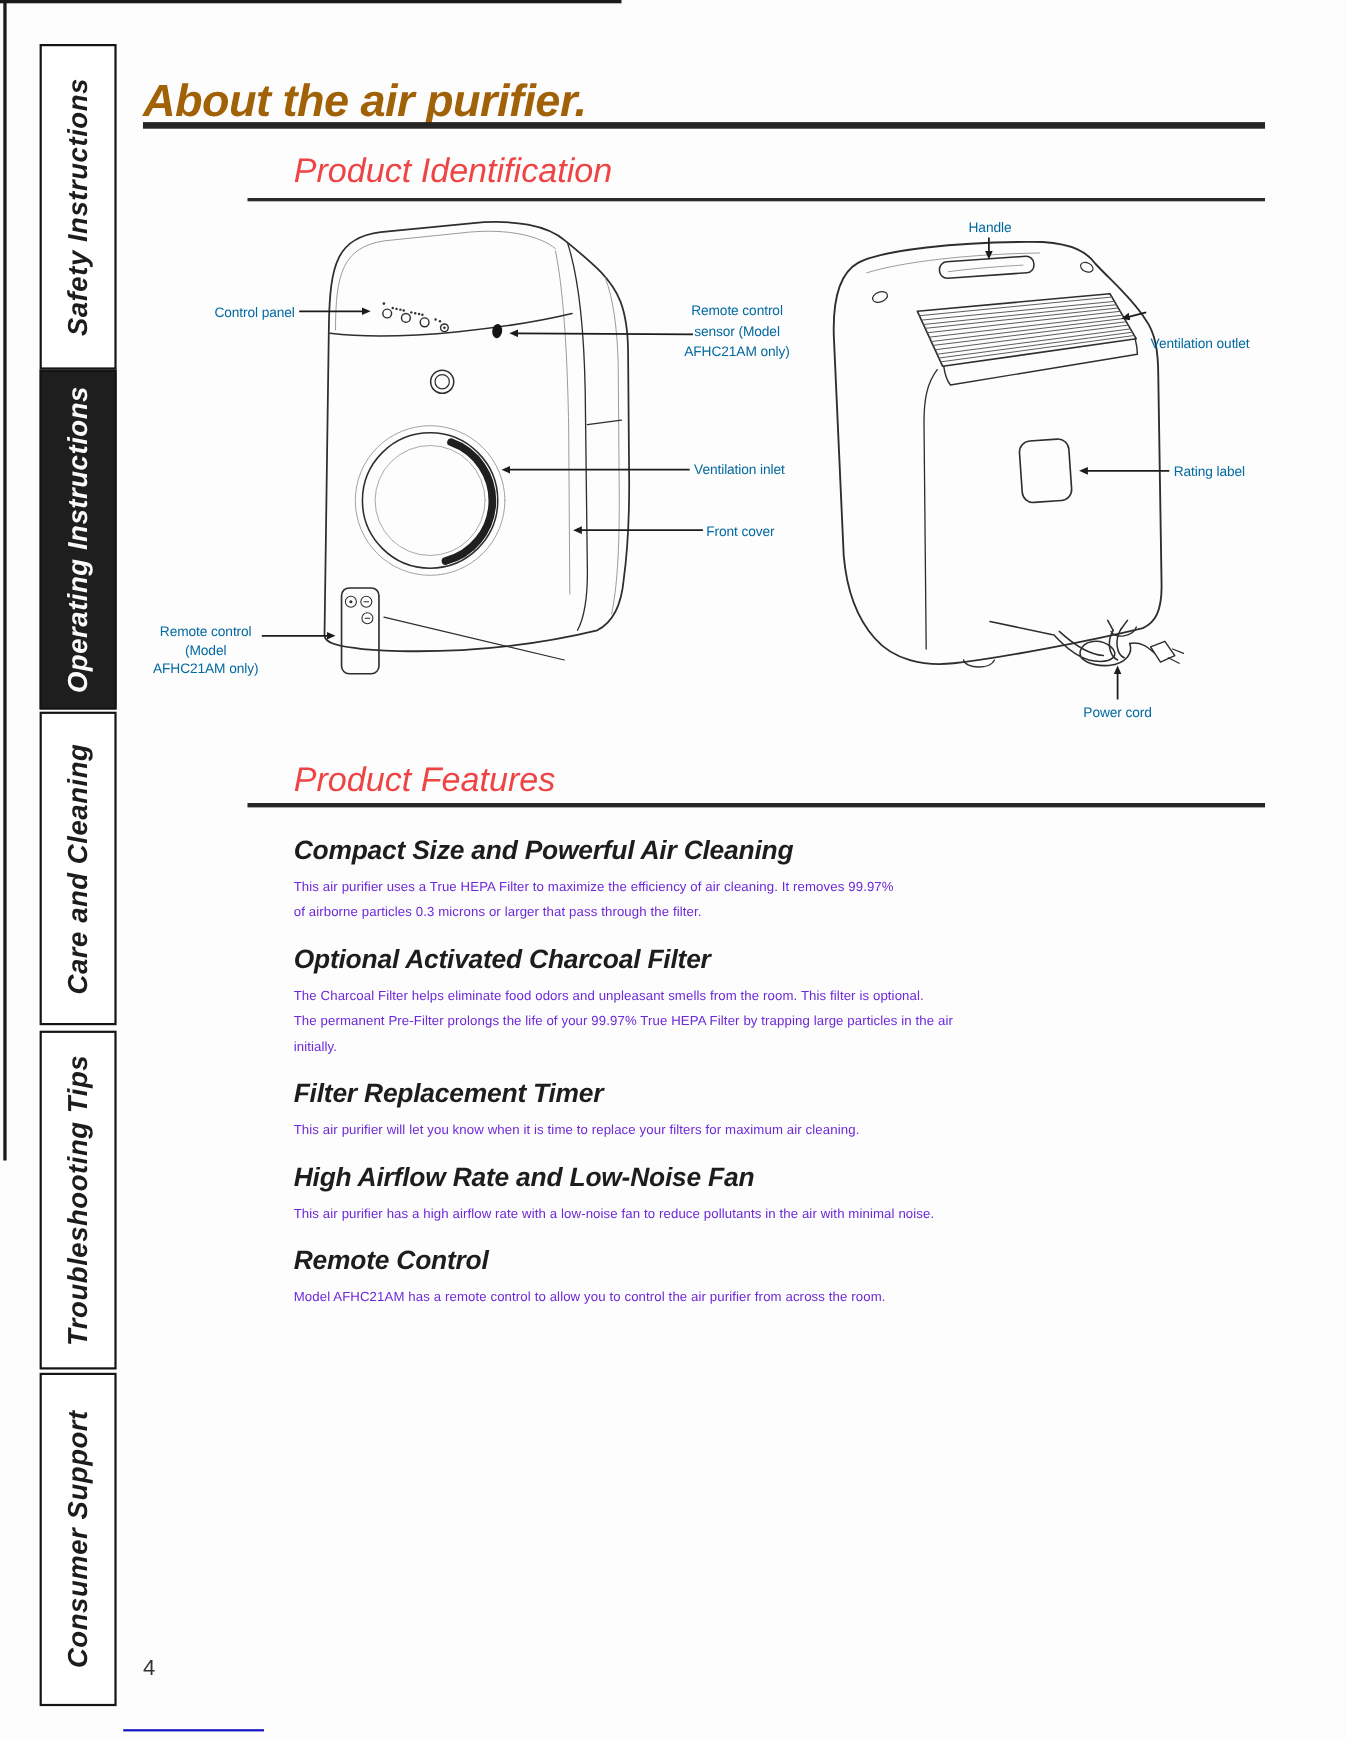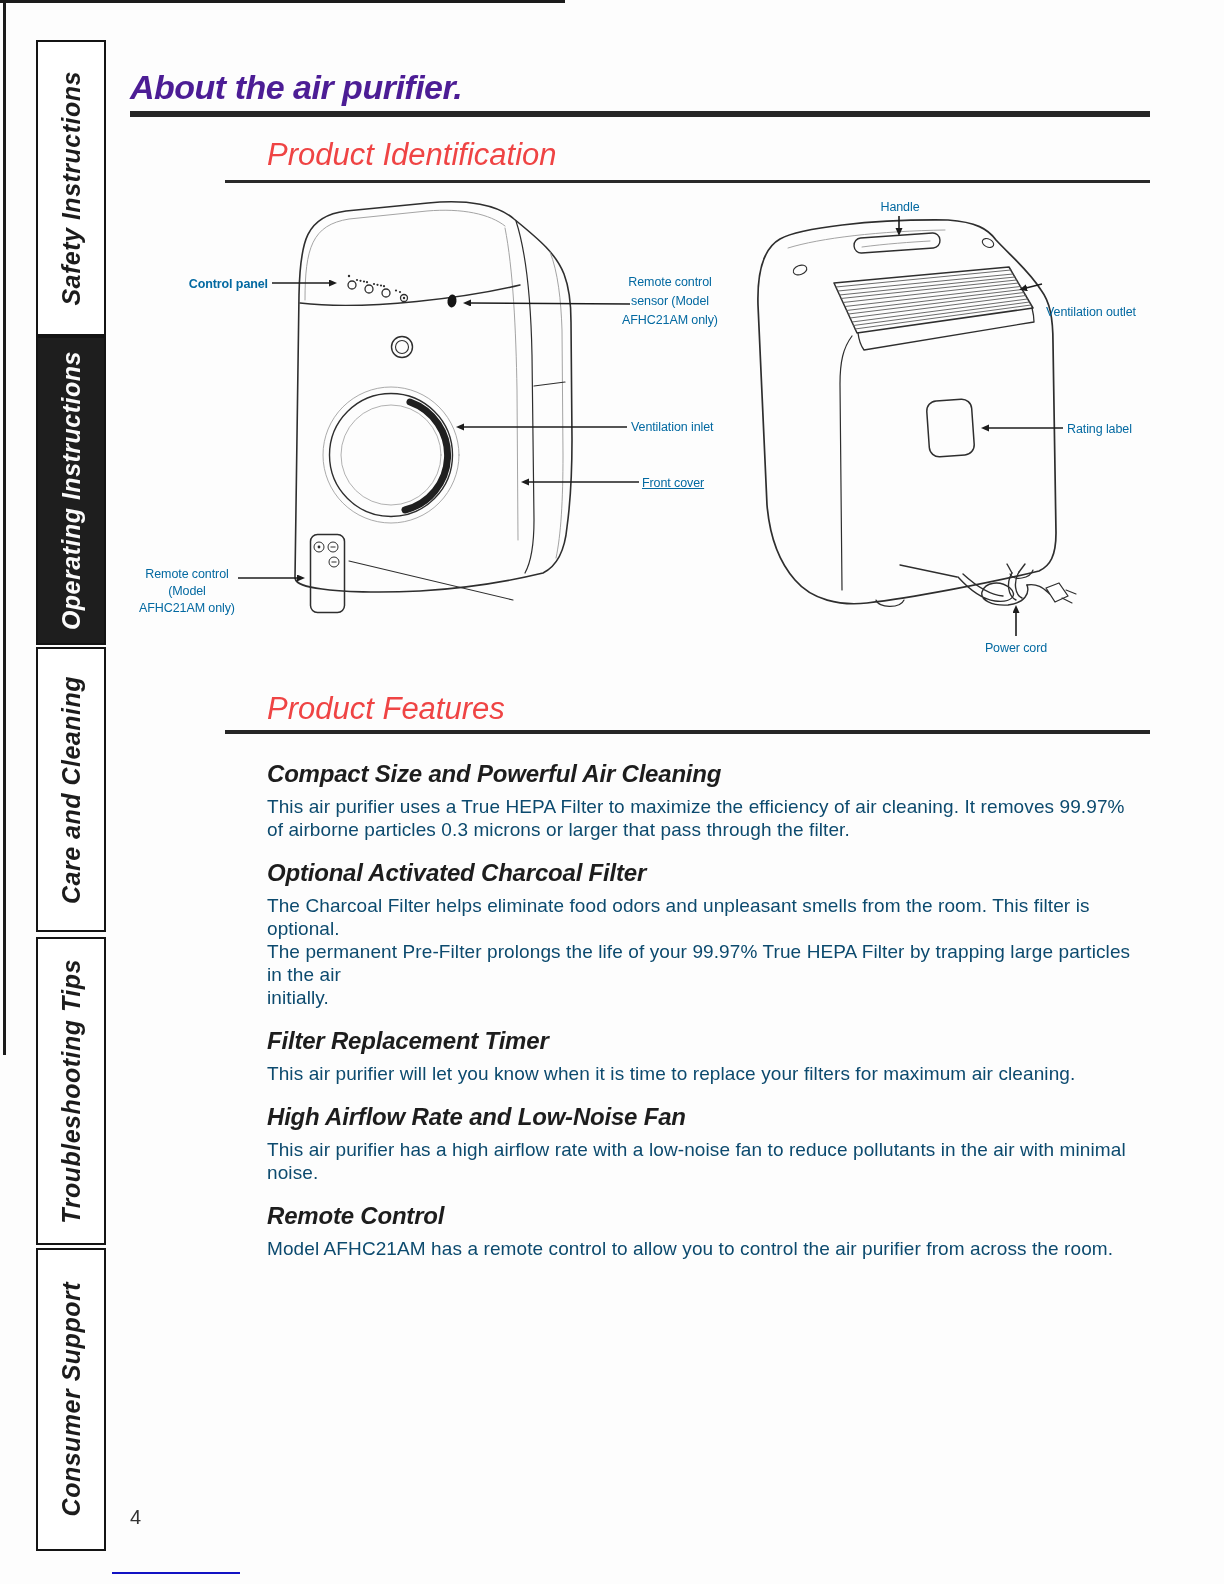--- a/index.html
+++ b/index.html
@@ -17,22 +17,22 @@
   }
   .side-box.active{background:#1e1e1e;}
   .side-label{
     writing-mode:vertical-rl;transform:rotate(180deg);
     font-style:italic;font-weight:700;font-size:25px;color:#1c1c1c;
     letter-spacing:0.5px;white-space:nowrap;
   }
   .side-box.active .side-label{color:#fbfbfb;}
   
   .h1{
-    position:absolute;left:130px;top:68px;font-size:34px;font-weight:700;
-    font-style:italic;color:#4c1d95;letter-spacing:-0.5px;
+    position:absolute;left:130px;top:68px;font-size:41px;font-weight:700;
+    font-style:italic;color:#a16207;letter-spacing:-0.5px;
   }
   .h1-rule{position:absolute;left:130px;top:111px;width:1020px;height:6px;background:#262626;}
   .section-heading{
     position:absolute;left:267px;font-size:31px;font-weight:400;
     font-style:italic;color:#ef4444;letter-spacing:0px;
   }
   .s1{top:137px;}
   .s1-rule{position:absolute;left:225px;top:180px;width:925px;height:3px;background:#2a2a2a;}
   .s2{top:691px;}
   .s2-rule{position:absolute;left:225px;top:730px;width:925px;height:4px;background:#262626;}
@@ -46,21 +46,21 @@
   .label.r{text-align:right;}
   .label.lh19{line-height:19px;}
   
   .features-col{position:absolute;left:267px;top:763px;width:880px;}
   .feature h3{
     font-size:24px;font-weight:700;font-style:italic;color:#1d1d1d;
     margin:21px 0 10px 0;line-height:22px;letter-spacing:-0.2px;
   }
   .feature:first-child h3{margin-top:0;}
   .feature p{
-    font-size:19px;color:#0c4a6e;margin:0;line-height:23px;
+    font-size:12px;color:#6d28d9;margin:0;line-height:23px;
     white-space:pre-line;letter-spacing:0.1px;
   }
   .page-number{position:absolute;left:130px;top:1506px;font-size:20px;color:#333;}
   .blue-line{position:absolute;left:112px;top:1572px;width:128px;height:2px;background:#1212c4;}
 </style>
 </head>
 <body>
 
 <div class="page">
 
@@ -198,26 +198,26 @@
       <path d="M 627 427 L 463 427" marker-end="url(#arr)"></path>
       <path d="M 639 482 L 528 482" marker-end="url(#arr)"></path>
       <path d="M 238 578 L 298 578" marker-end="url(#arr)"></path>
       <path d="M 899 216 L 899 229" marker-end="url(#arr)"></path>
       <path d="M 1042 284 L 1026 288" marker-end="url(#arr)"></path>
       <path d="M 1063 428 L 988 428" marker-end="url(#arr)"></path>
       <path d="M 1016 636 L 1016 612" marker-end="url(#arr)"></path>
     </g>
   </svg>
 
-  <div class="label r" style="left:150px;top:276px;width:118px;font-weight:bold;">Control panel</div>
+  <div class="label r" style="left:150px;top:276px;width:118px;">Control panel</div>
   <div class="label c lh19" style="left:606px;top:273px;width:128px;">Remote control
 sensor (Model
 AFHC21AM only)</div>
   <div class="label" style="left:631px;top:419px;">Ventilation inlet</div>
-  <div class="label" style="left:642px;top:475px;text-decoration:underline;">Front cover</div>
+  <div class="label" style="left:642px;top:475px;">Front cover</div>
   <div class="label c" style="left:128px;top:566px;width:118px;">Remote control
 (Model
 AFHC21AM only)</div>
   <div class="label c" style="left:858px;top:199px;width:84px;">Handle</div>
   <div class="label" style="left:1046px;top:276px;margin-top:28px;">Ventilation outlet</div>
   <div class="label" style="left:1067px;top:421px;">Rating label</div>
   <div class="label c" style="left:964px;top:640px;width:104px;">Power cord</div>
 
   <div class="section-heading s2">Product Features</div>
   <div class="s2-rule"></div>

